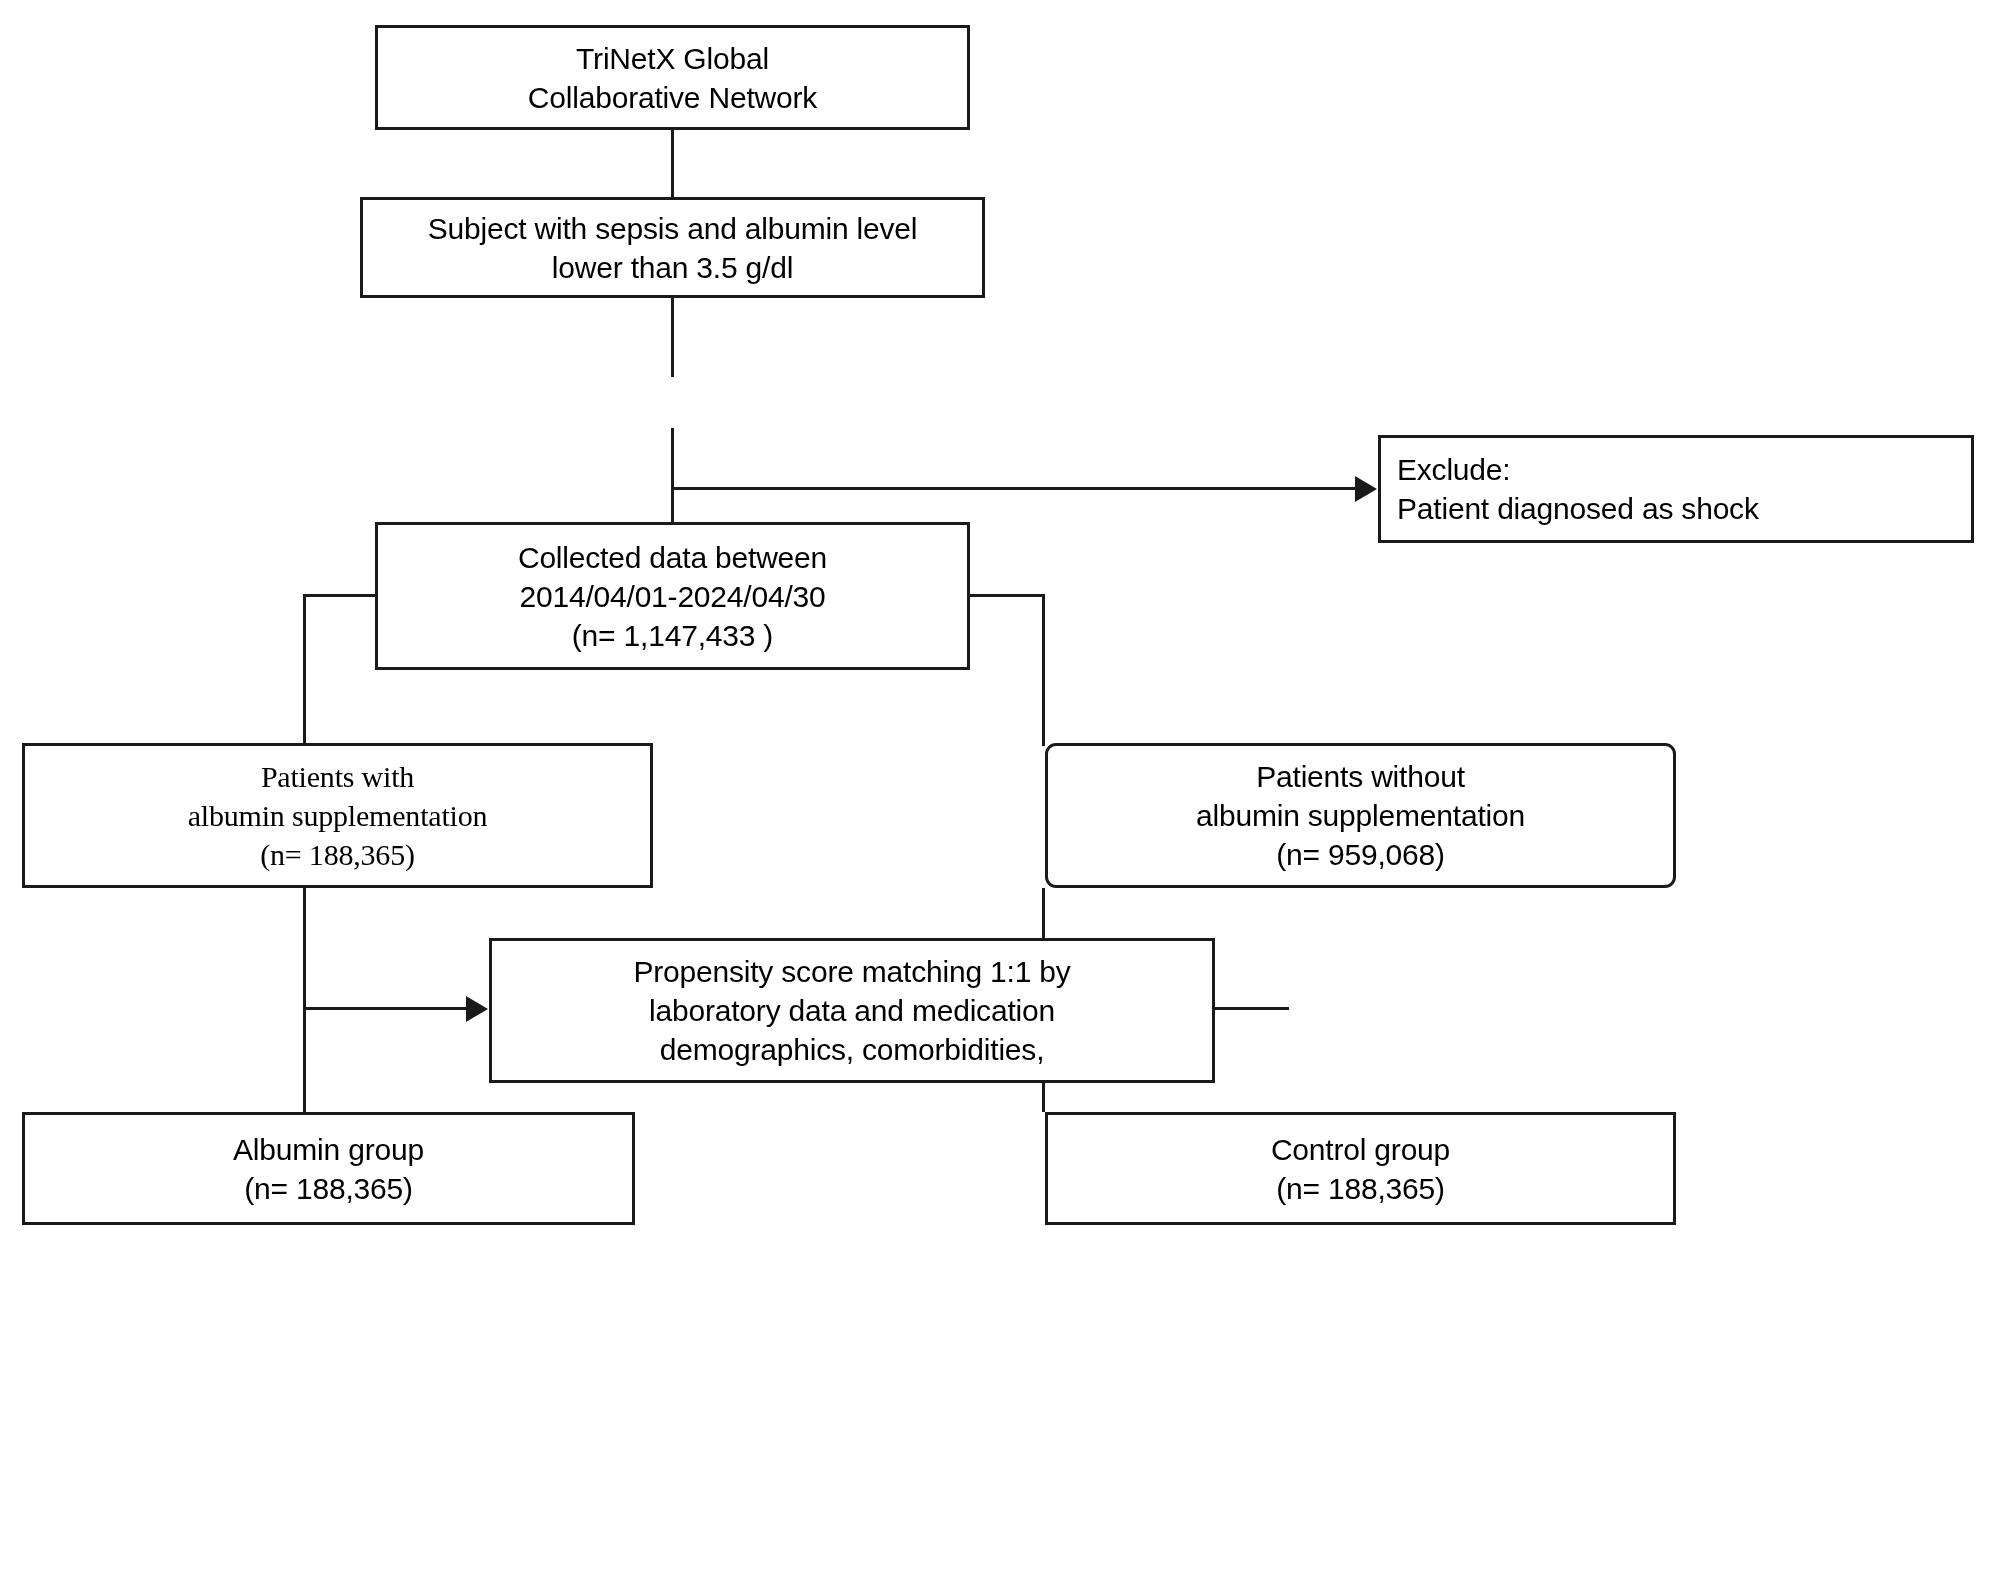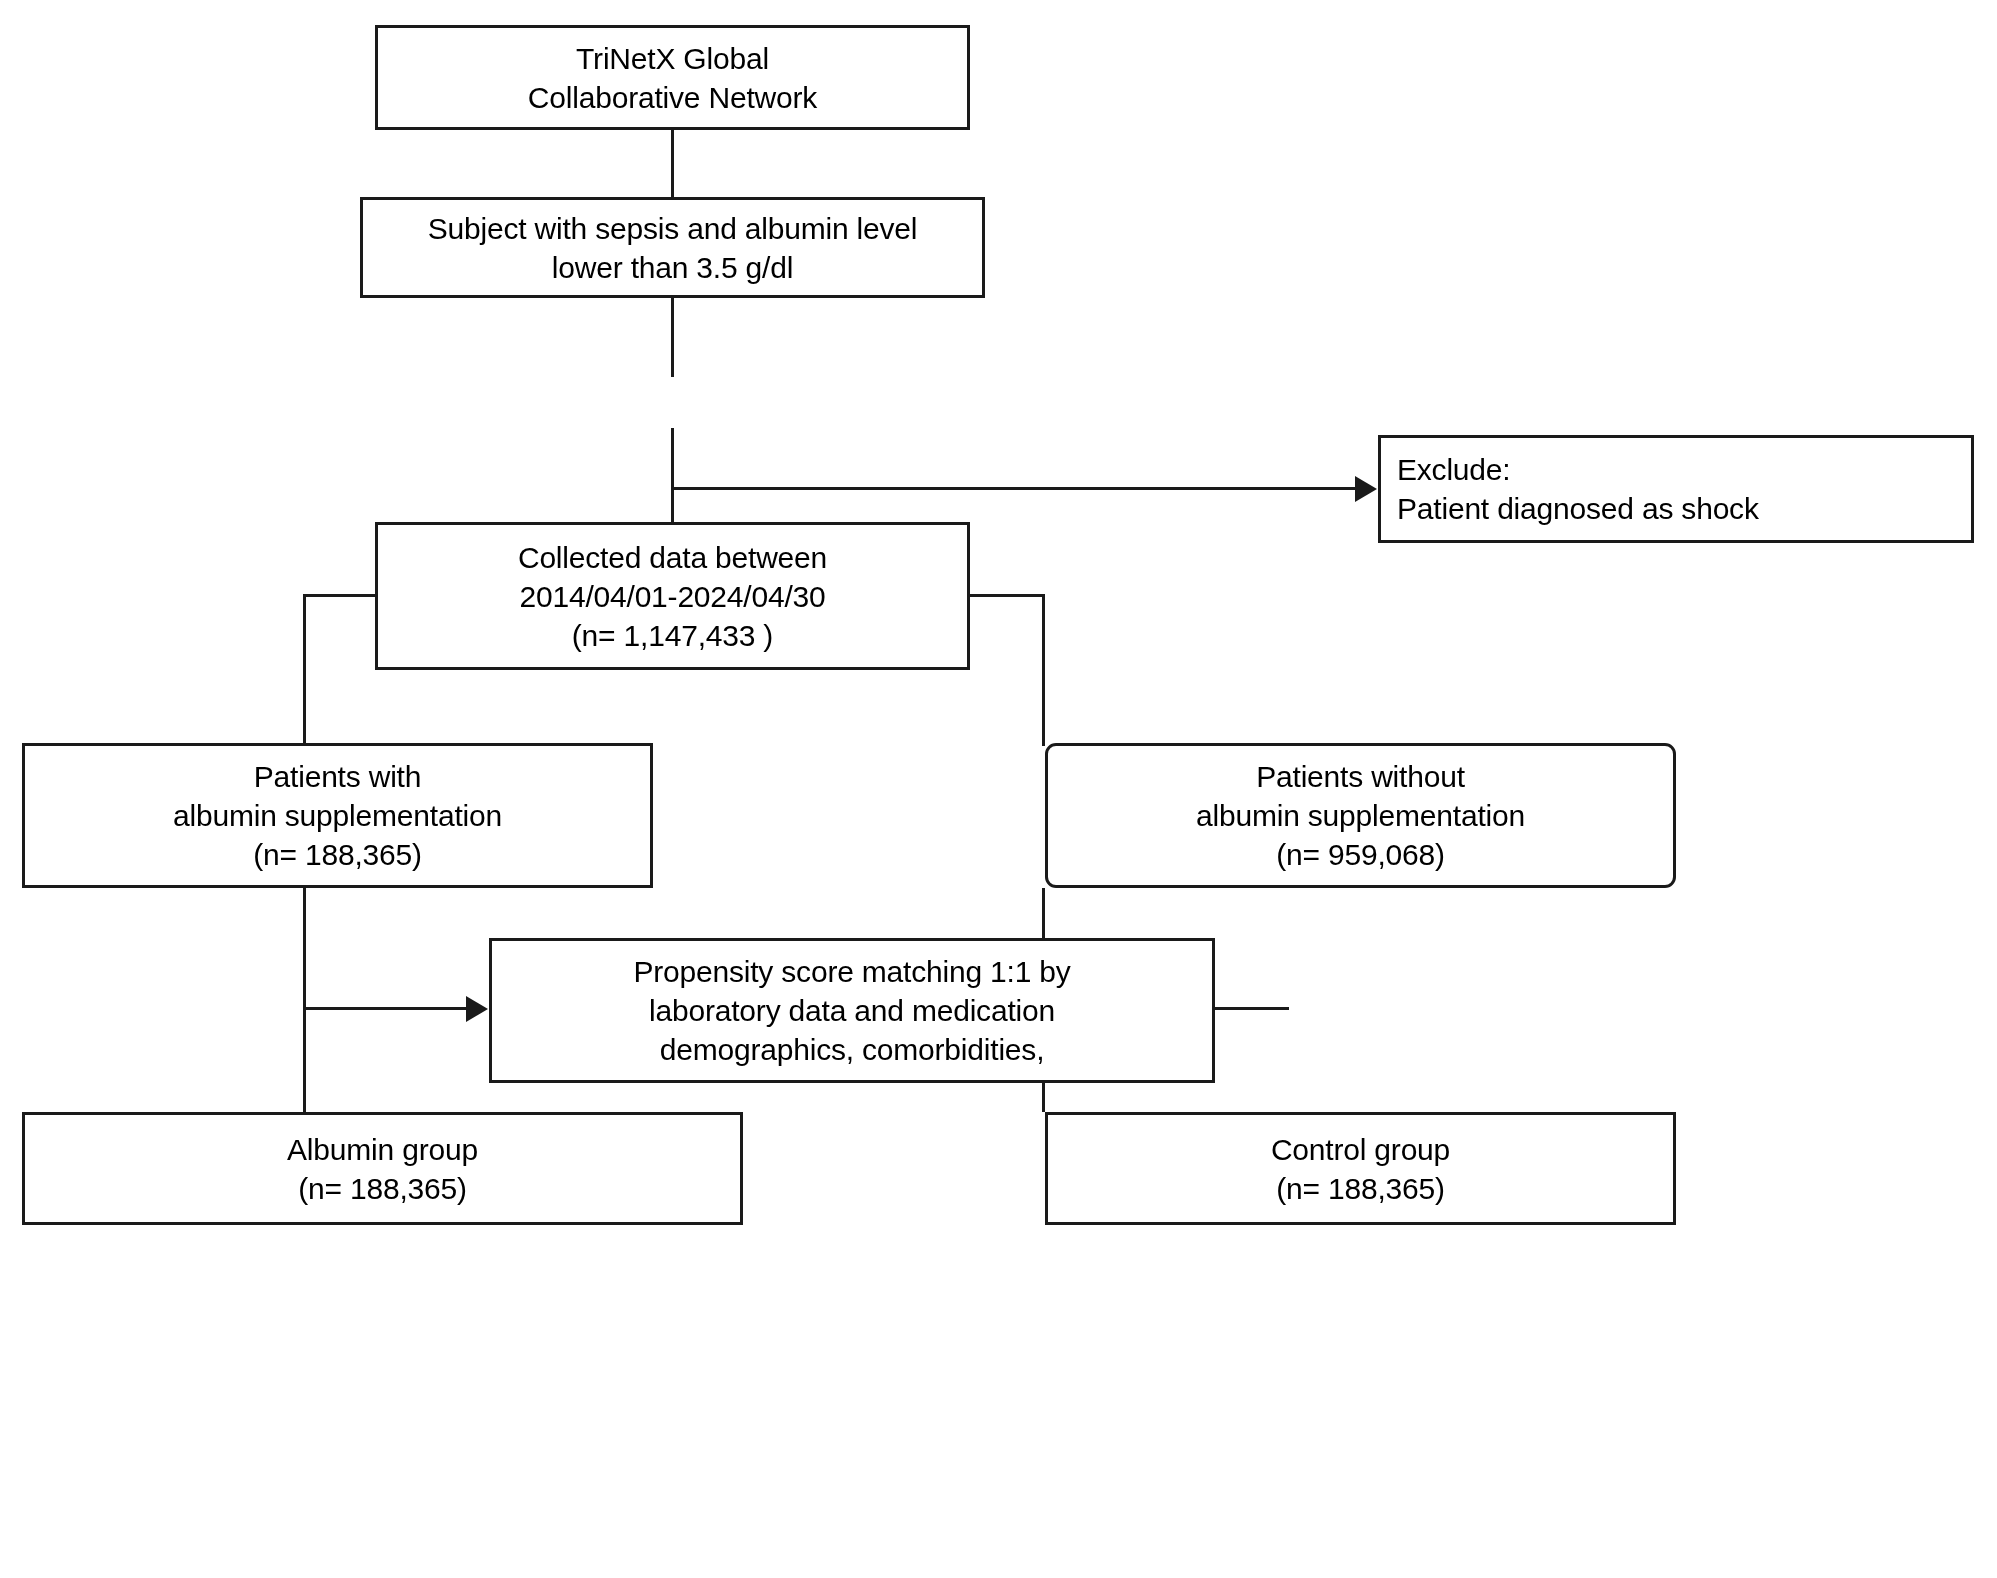--- a/index.html
+++ b/index.html
@@ -118,39 +118,39 @@
     <span class="line">Exclude:</span>
     <span class="line">Patient diagnosed as shock</span>
   </div>
 
   <div class="node" style="left:375px; top:522px; width:595px; height:148px;">
     <span class="line">Collected data between</span>
     <span class="line">2014/04/01-2024/04/30</span>
     <span class="line">(n= 1,147,433 )</span>
   </div>
 
-  <div class="node" style="left:22px; top:743px; width:631px; height:145px;">
+  <div class="node" style="left:22px; top:743px; width:631px; height:145px;font-family:Liberation Serif, serif;">
     <span class="line">Patients with</span>
     <span class="line">albumin supplementation</span>
     <span class="line">(n= 188,365)</span>
   </div>
 
   <div class="node" style="left:1045px; top:743px; width:631px; height:145px;border-radius:11px;">
     <span class="line">Patients without</span>
     <span class="line">albumin supplementation</span>
     <span class="line">(n= 959,068)</span>
   </div>
 
   <div class="node" style="left:489px; top:938px; width:726px; height:145px;">
     <span class="line">Propensity score matching 1:1 by</span>
     <span class="line">laboratory data and medication</span>
     <span class="line">demographics, comorbidities,</span>
   </div>
 
-  <div class="node" style="left:22px; top:1112px; width:721px; height:113px;">
+  <div class="node" style="left:22px; top:1112px; width:613px; height:113px;">
     <span class="line">Albumin group</span>
     <span class="line">(n= 188,365)</span>
   </div>
 
   <div class="node" style="left:1045px; top:1112px; width:631px; height:113px;">
     <span class="line">Control group</span>
     <span class="line">(n= 188,365)</span>
   </div>
 
 </div>

